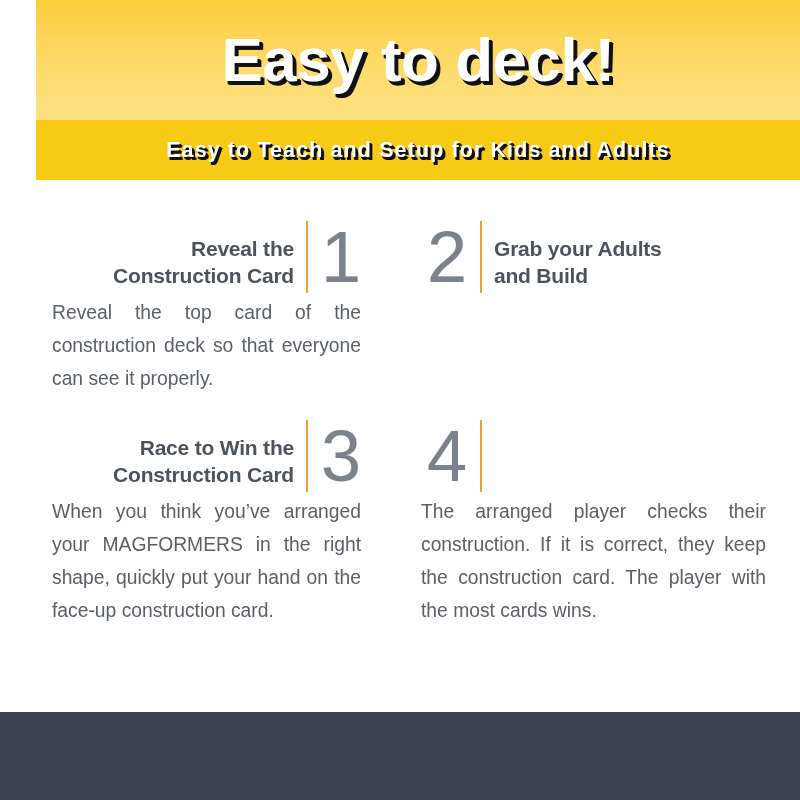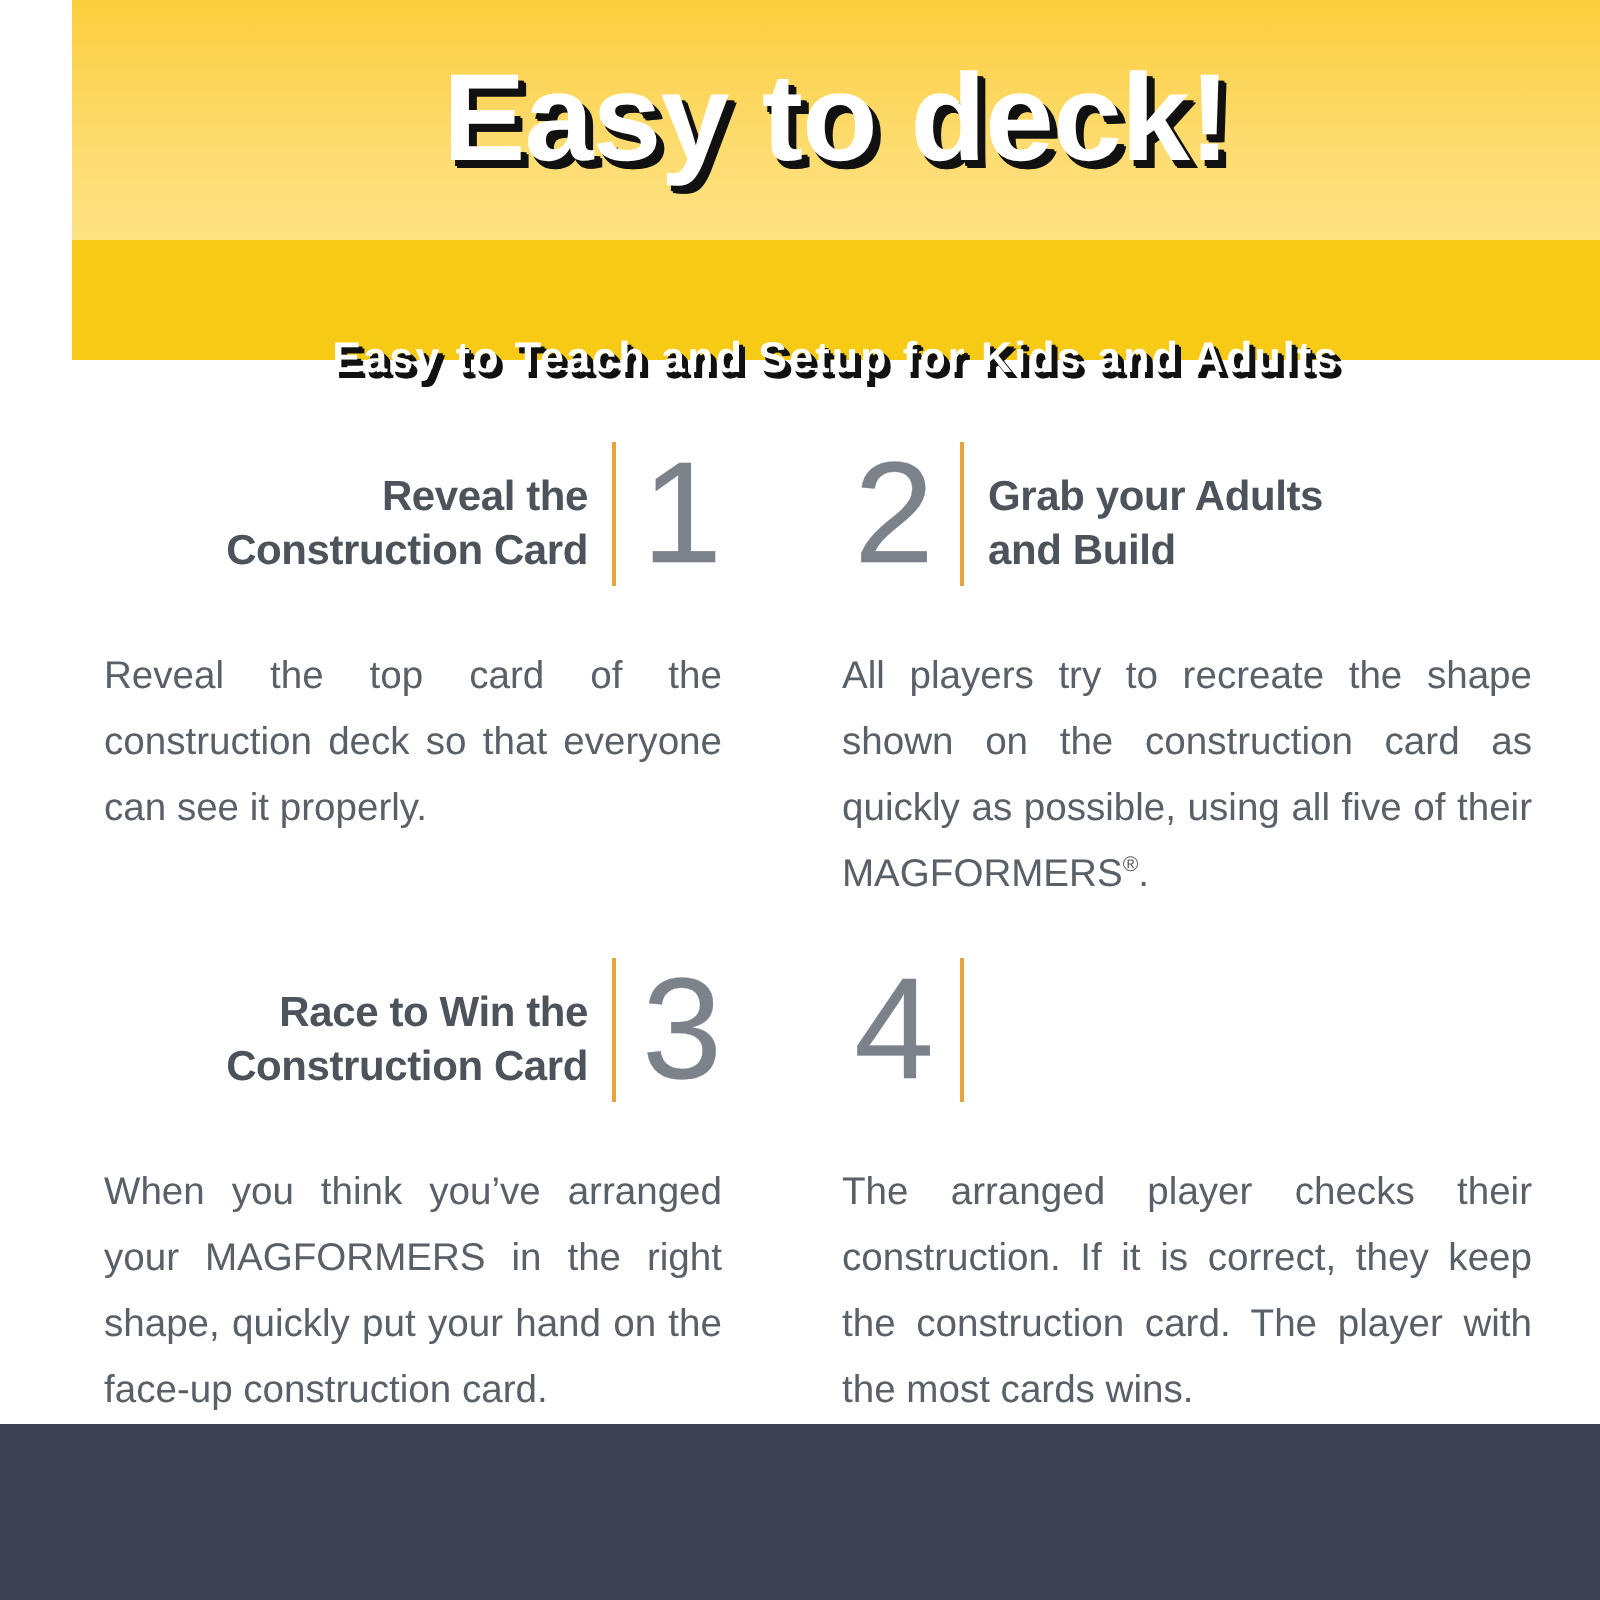--- a/index.html
+++ b/index.html
@@ -65,21 +65,20 @@
     text-align: center;
     font-size: 21.5px;
     font-weight: 700;
     color: #ffffff;
     letter-spacing: 1.1px;
     text-shadow:
        2px 2px 0 #111111,
        2px 3px 0 #111111,
        3px 3px 0 #111111;
     white-space: nowrap;
-    margin-top: 29px;
   }
 
   
   .steps {
     position: absolute;
     left: 0;
     top: 218px;
     width: 800px;
     display: grid;
     grid-template-columns: 395px 405px;
@@ -137,21 +136,21 @@
   .step.left .step-num  { text-align: left; }
   .step.right .step-num { text-align: right; }
 
   
   .step-body {
     font-size: 19.3px;
     line-height: 33px;
     color: #5A6067;
     text-align: justify;
     text-align-last: left;
-    margin-top: 26px;
+    margin-top: 0;
     font-weight: 400;
   }
   .step.left  .step-body { padding-left: 0px; padding-right: 6px; }
   .step.right .step-body { padding-left: 0px; padding-right: 2px; }
   .step-body sup {
     font-size: 0.55em;
     vertical-align: super;
     line-height: 0;
   }
 
@@ -187,21 +186,20 @@
     <div class="step-body">Reveal the top card of the construction deck so that everyone can see it properly.</div>
   </div>
 
   <div class="step right">
     <div class="step-head">
       <div class="step-num">2</div>
       <div class="divider"></div>
       <div class="step-title">Grab your Adults
 and Build</div>
     </div>
-    <div class="step-body"><span>All players try to recreate the shape shown on the construction card as quickly as possible, using all five of their MAGFORMERS</span><sup>®</sup><span>.</span></div>
   </div>
 
   <div class="step left">
     <div class="step-head">
       <div class="step-title">Race to Win the
 Construction Card</div>
       <div class="divider"></div>
       <div class="step-num">3</div>
     </div>
     <div class="step-body">When you think you’ve arranged your MAGFORMERS in the right shape, quickly put your hand on the face-up construction card.</div>

